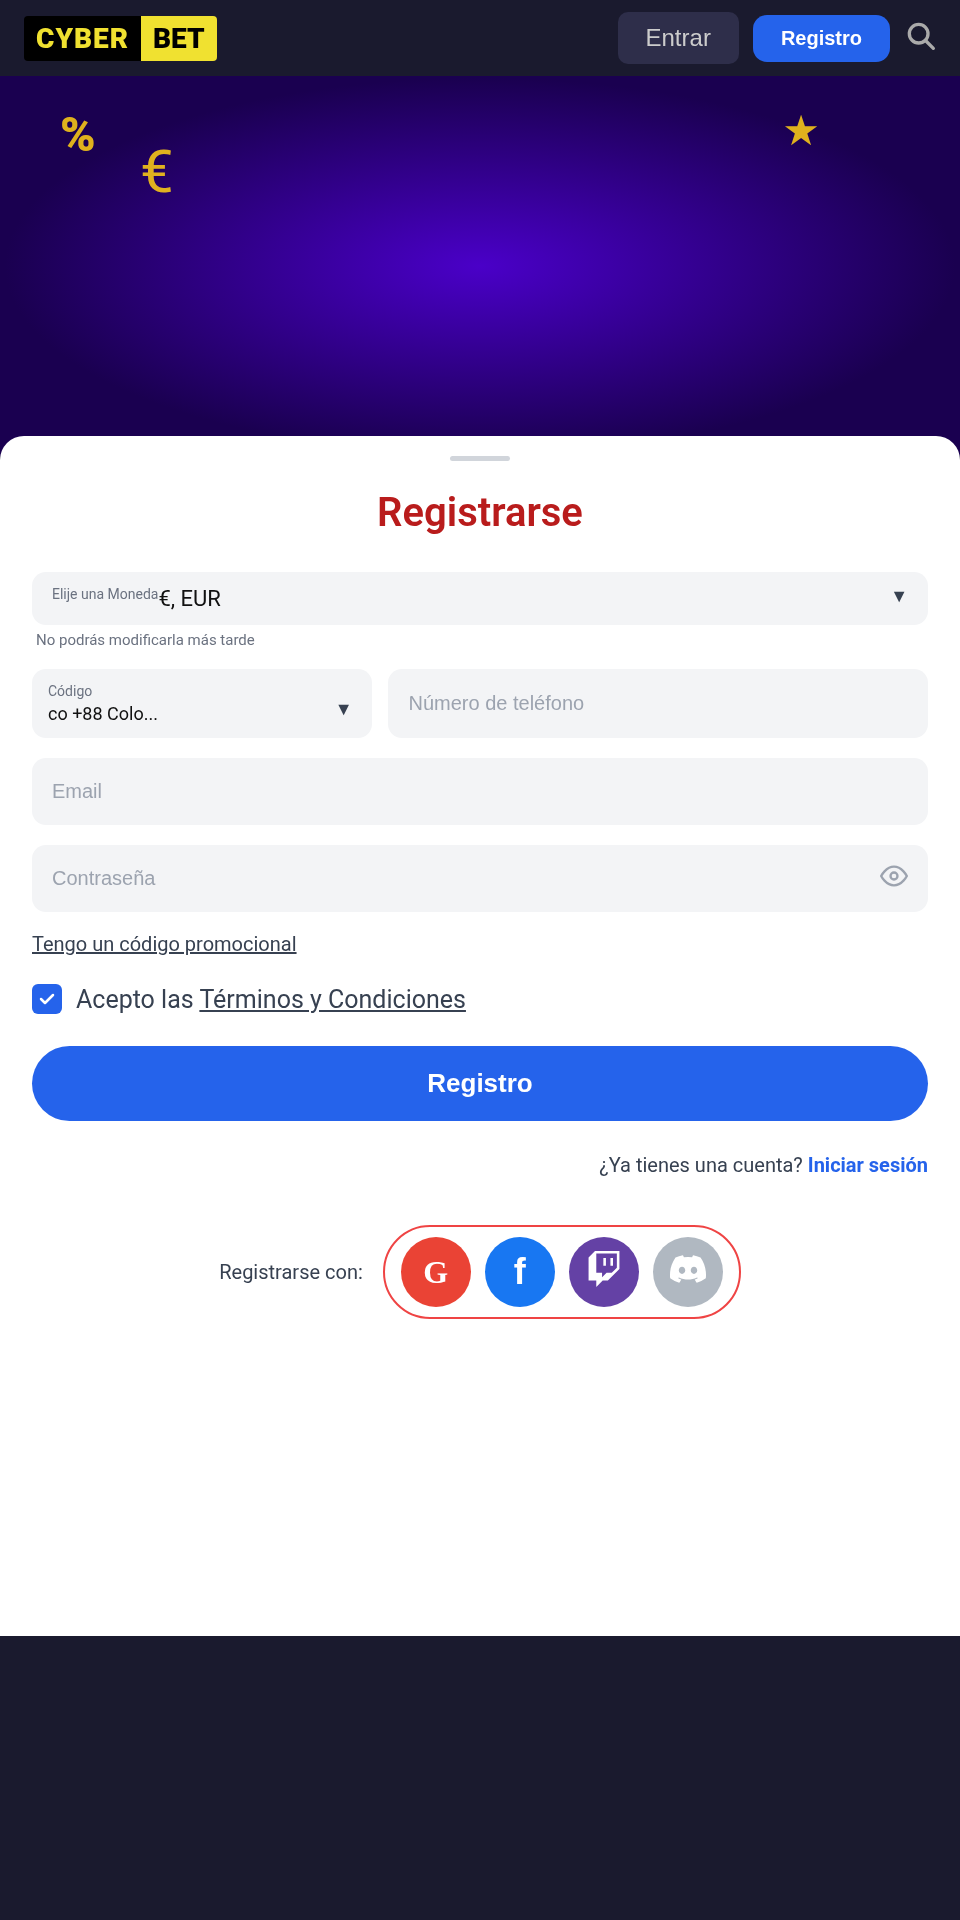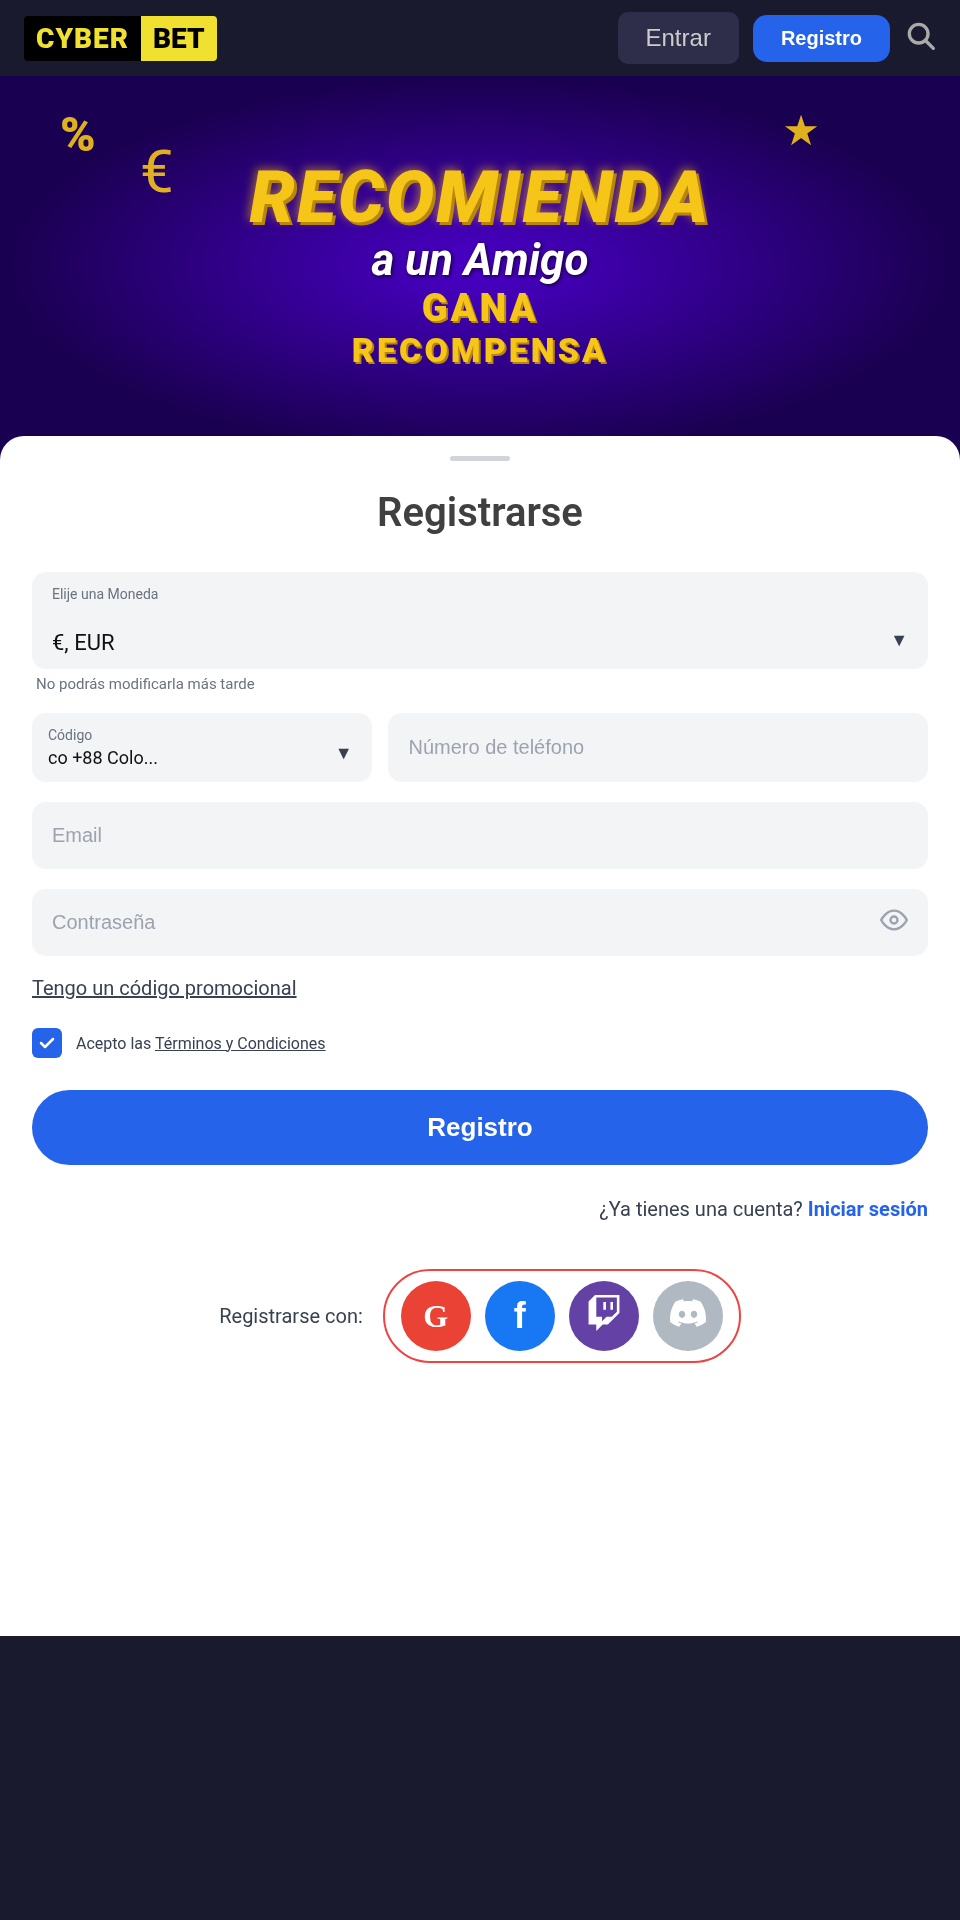--- a/index.html
+++ b/index.html
@@ -149,36 +149,35 @@
       height: 5px;
       background: #d1d5db;
       border-radius: 3px;
       margin: 0 auto 28px;
     }
 
     .form-title {
       font-size: 40px;
       font-weight: 600;
       text-align: center;
-      color: #404040;
+      color: #b91c1c;
       margin-bottom: 36px;
     }
 
     
     .form-group {
       margin-bottom: 20px;
     }
     .input-wrapper {
       background: #f3f4f6;
       border-radius: 14px;
       padding: 14px 20px;
       position: relative;
       display: flex;
-      flex-direction: column;
-      gap: 24px;
+      flex-direction: row;
     }
     .input-label {
       font-size: 14px;
       color: #6b7280;
       margin-bottom: 4px;
     }
     .input-value {
       font-size: 22px;
       color: #111;
     }
@@ -272,21 +271,21 @@
       align-items: center;
       justify-content: center;
       flex-shrink: 0;
       cursor: pointer;
     }
     .checkbox-custom svg {
       width: 18px;
       height: 18px;
     }
     .terms-text {
-      font-size: 16px;
+      font-size: 25px;
       color: #374151;
     }
     .terms-link {
       color: #374151;
       text-decoration: underline;
     }
 
     .btn-registro-main {
       width: 100%;
       background: #2563eb;
@@ -383,26 +382,20 @@
         <line x1="16.5" y1="16.5" x2="22" y2="22"></line>
       </svg>
     </span>
   </div>
 </header>
 
 <div class="banner">
   <div class="banner-bg"></div>
   <span class="banner-symbol banner-percent">%</span>
   <span class="banner-symbol banner-euro1">€</span>
-  <div class="banner-text-container">
-    <div class="banner-recomienda">RECOMIENDA</div>
-    <div class="banner-amigo">a un Amigo</div>
-    <div class="banner-gana">GANA</div>
-    <div class="banner-recompensa">RECOMPENSA</div>
-  </div>
   <span class="banner-symbol banner-star">★</span>
 </div>
 
 <div class="bottom-sheet">
   <div class="drag-handle"></div>
 
   <h1 class="form-title">Registrarse</h1>
 
   
   <div class="form-group">

